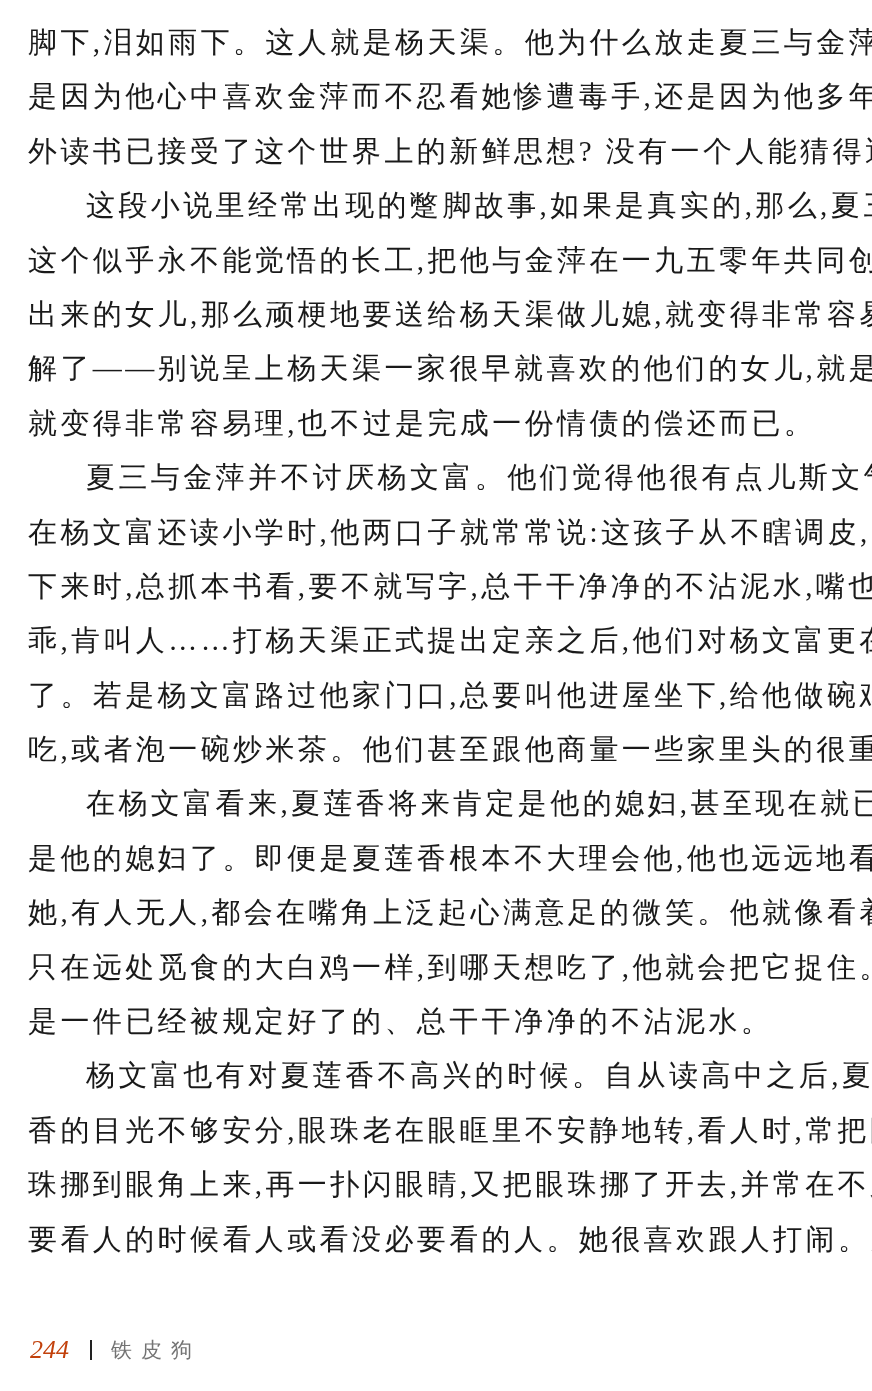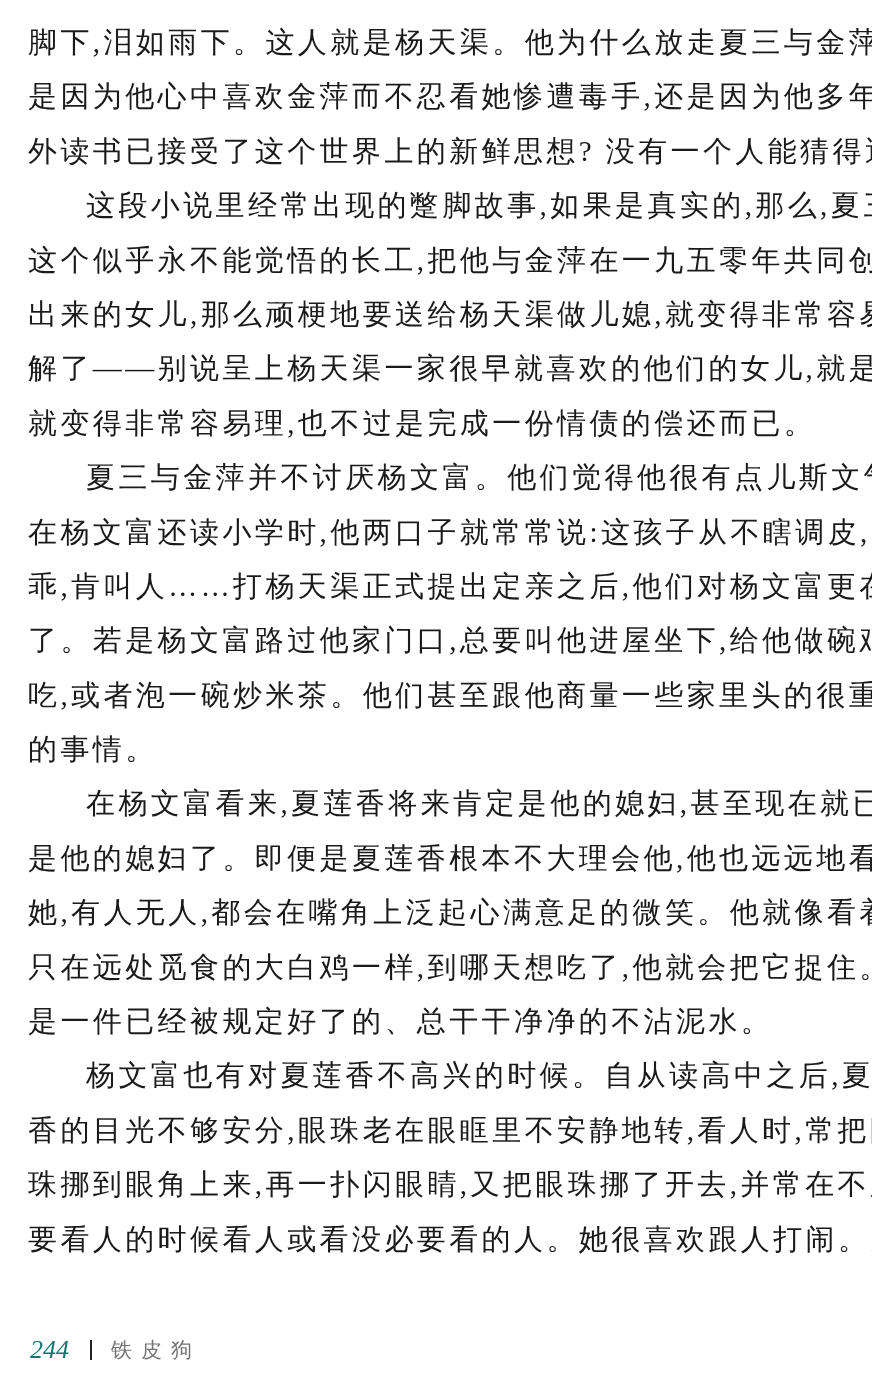--- a/index.html
+++ b/index.html
@@ -42,21 +42,21 @@
     left: 30px;
     top: 1334px;
     height: 32px;
     display: flex;
     align-items: center;
   }
   .page-number {
     font-family: "Liberation Serif", "DejaVu Serif", serif;
     font-style: italic;
     font-size: 26px;
-    color: #0f766e;
+    color: #c2410c;
     width: 58px;
   }
   .footer-separator {
     width: 2px;
     height: 20px;
     background: #222222;
     margin-left: 2px;
     margin-right: 19px;
   }
   .book-title {
@@ -73,24 +73,24 @@
   <div class="line">脚下,泪如雨下。这人就是杨天渠。他为什么放走夏三与金萍?</div>
   <div class="line">是因为他心中喜欢金萍而不忍看她惨遭毒手,还是因为他多年在</div>
   <div class="line last">外读书已接受了这个世界上的新鲜思想? 没有一个人能猜得透。</div>
   <div class="line indent">这段小说里经常出现的蹩脚故事,如果是真实的,那么,夏三</div>
   <div class="line">这个似乎永不能觉悟的长工,把他与金萍在一九五零年共同创造</div>
   <div class="line">出来的女儿,那么顽梗地要送给杨天渠做儿媳,就变得非常容易理</div>
   <div class="line">解了——别说呈上杨天渠一家很早就喜欢的他们的女儿,就是呈</div>
   <div class="line last">就变得非常容易理,也不过是完成一份情债的偿还而已。</div>
   <div class="line indent">夏三与金萍并不讨厌杨文富。他们觉得他很有点儿斯文气。</div>
   <div class="line">在杨文富还读小学时,他两口子就常常说:这孩子从不瞎调皮,闲</div>
+  <div class="line">下来时,总抓本书看,要不就写字,总干干净净的不沾泥水,嘴也</div>
   <div class="line">乖,肯叫人……打杨天渠正式提出定亲之后,他们对杨文富更在意</div>
   <div class="line">了。若是杨文富路过他家门口,总要叫他进屋坐下,给他做碗鸡蛋</div>
   <div class="line">吃,或者泡一碗炒米茶。他们甚至跟他商量一些家里头的很重要</div>
-  <div class="line last">的事情。</div>
   <div class="line indent">在杨文富看来,夏莲香将来肯定是他的媳妇,甚至现在就已经</div>
   <div class="line">是他的媳妇了。即便是夏莲香根本不大理会他,他也远远地看着</div>
   <div class="line">她,有人无人,都会在嘴角上泛起心满意足的微笑。他就像看着一</div>
   <div class="line">只在远处觅食的大白鸡一样,到哪天想吃了,他就会把它捉住。这</div>
   <div class="line last">是一件已经被规定好了的、总干干净净的不沾泥水。</div>
   <div class="line indent">杨文富也有对夏莲香不高兴的时候。自从读高中之后,夏莲</div>
   <div class="line">香的目光不够安分,眼珠老在眼眶里不安静地转,看人时,常把眼</div>
   <div class="line">珠挪到眼角上来,再一扑闪眼睛,又把眼珠挪了开去,并常在不必</div>
   <div class="line">要看人的时候看人或看没必要看的人。她很喜欢跟人打闹。先是</div>
 </div>

